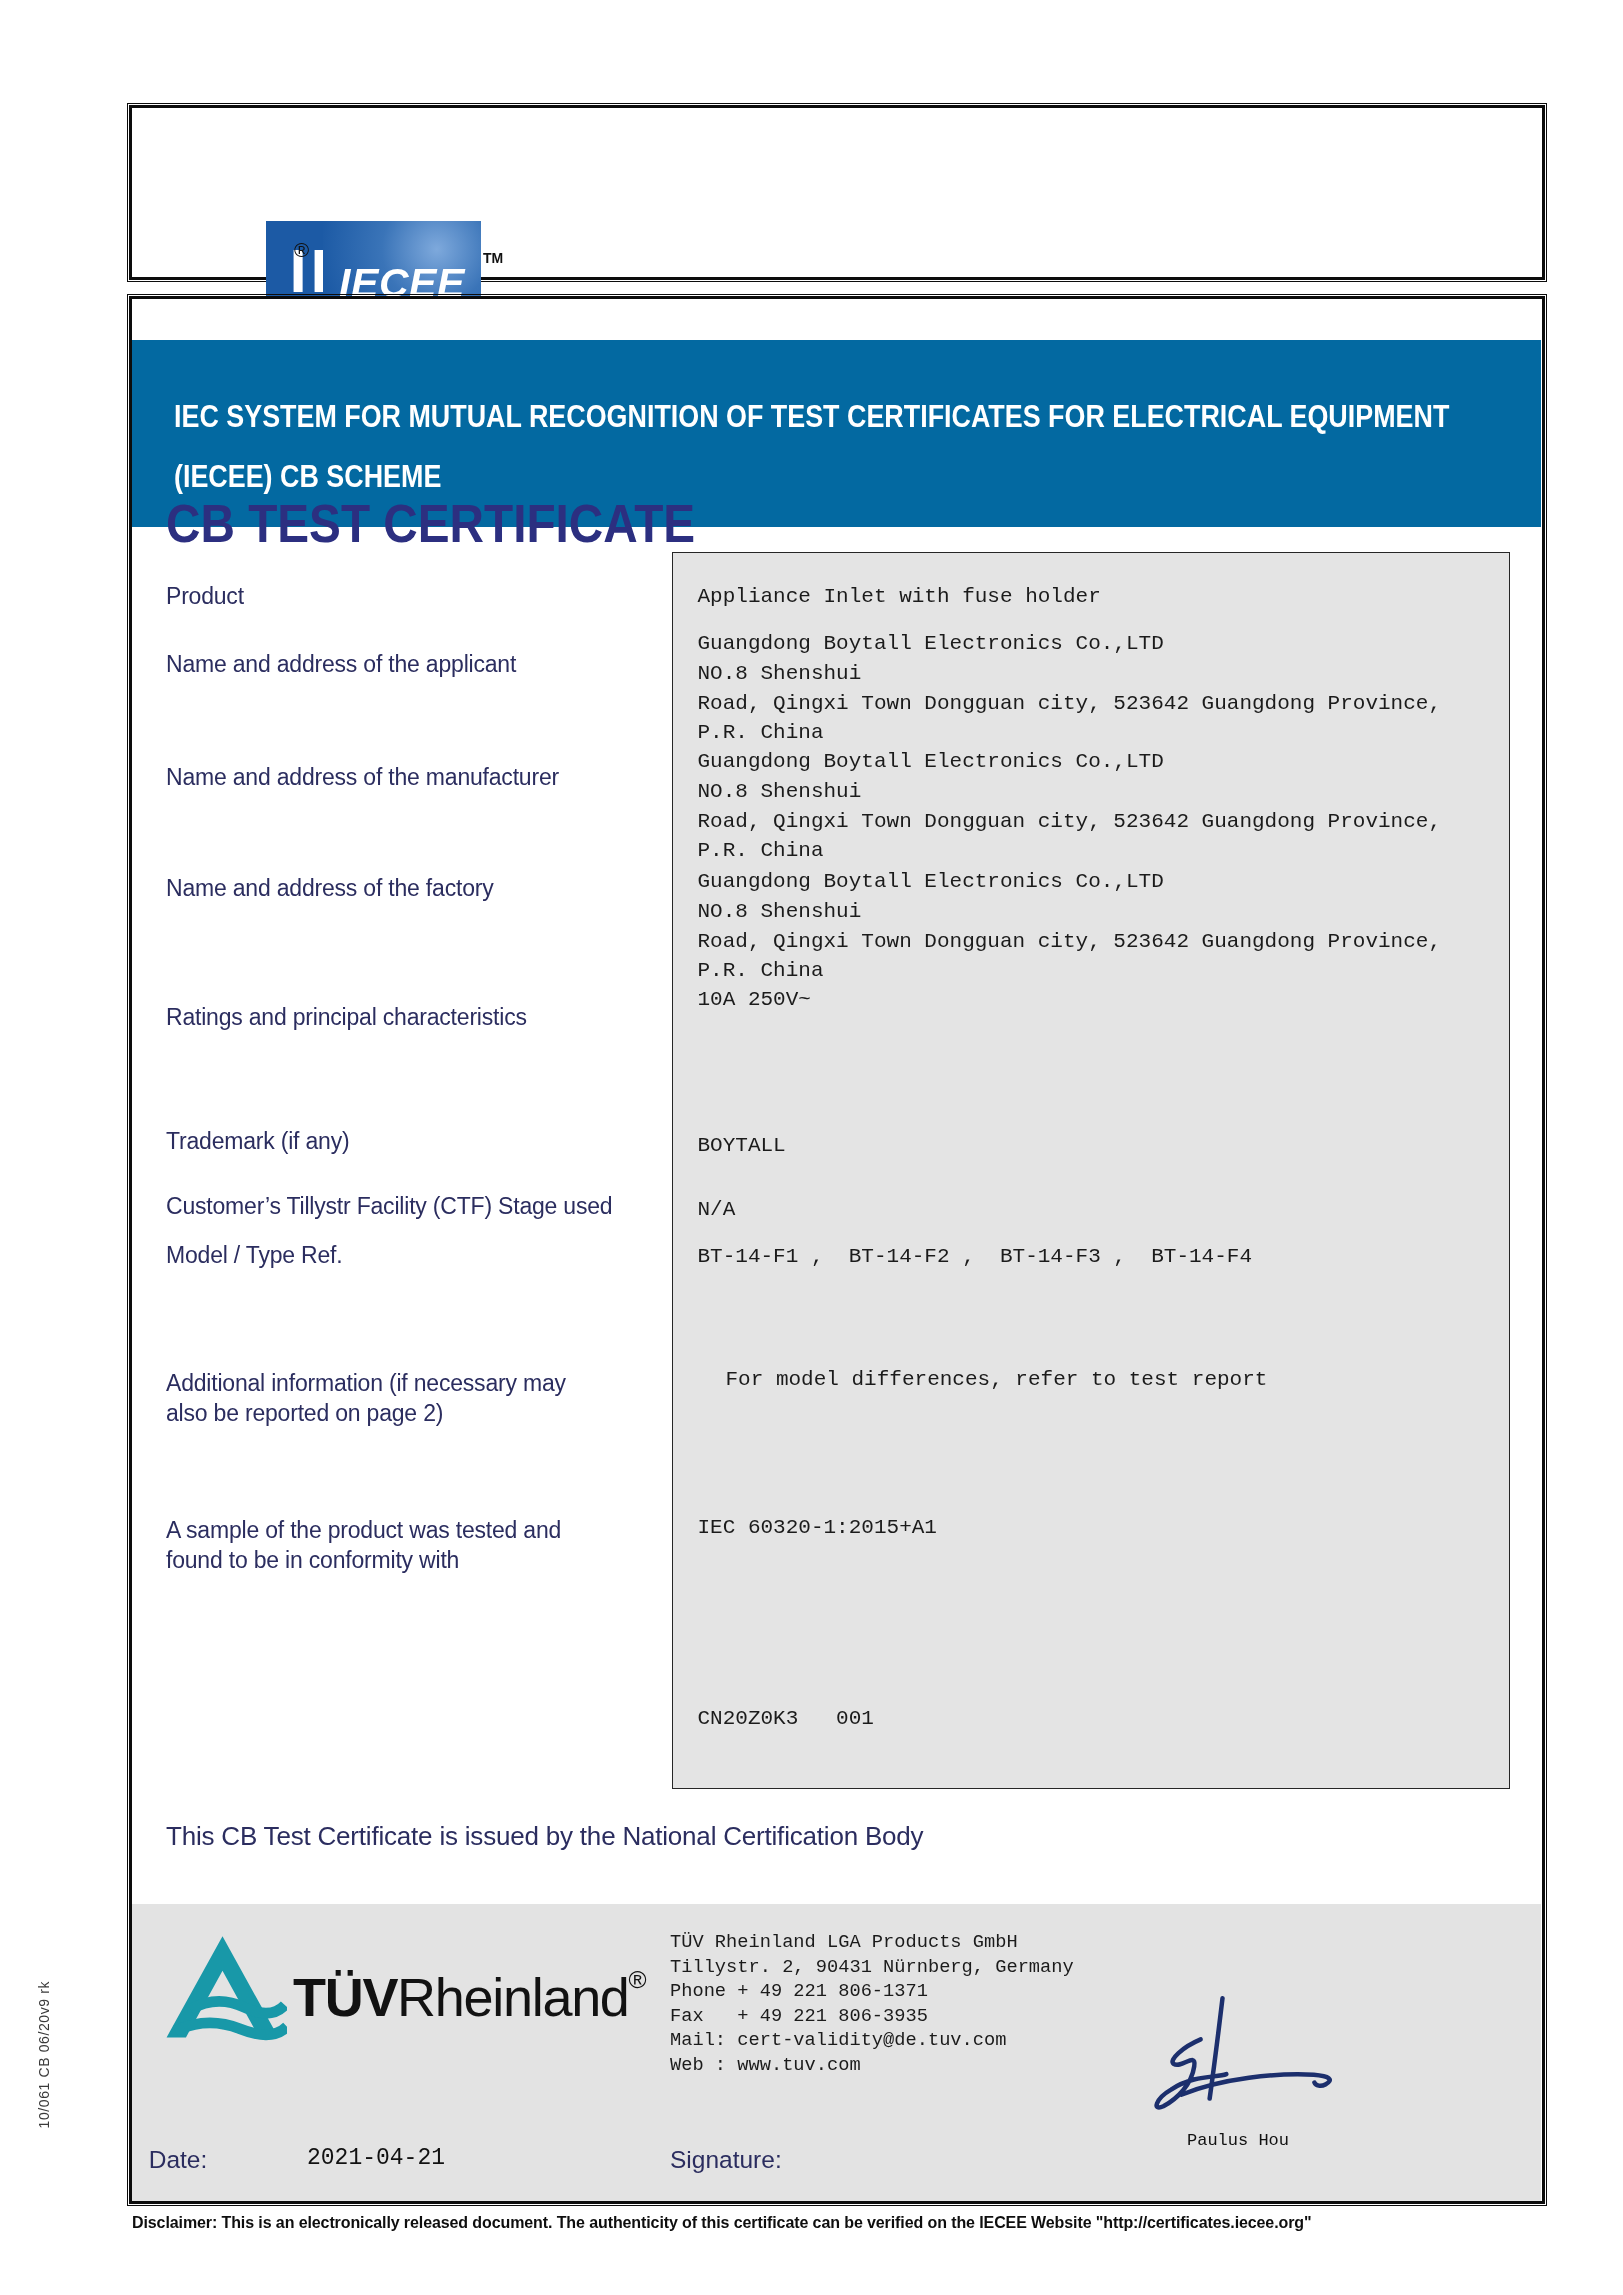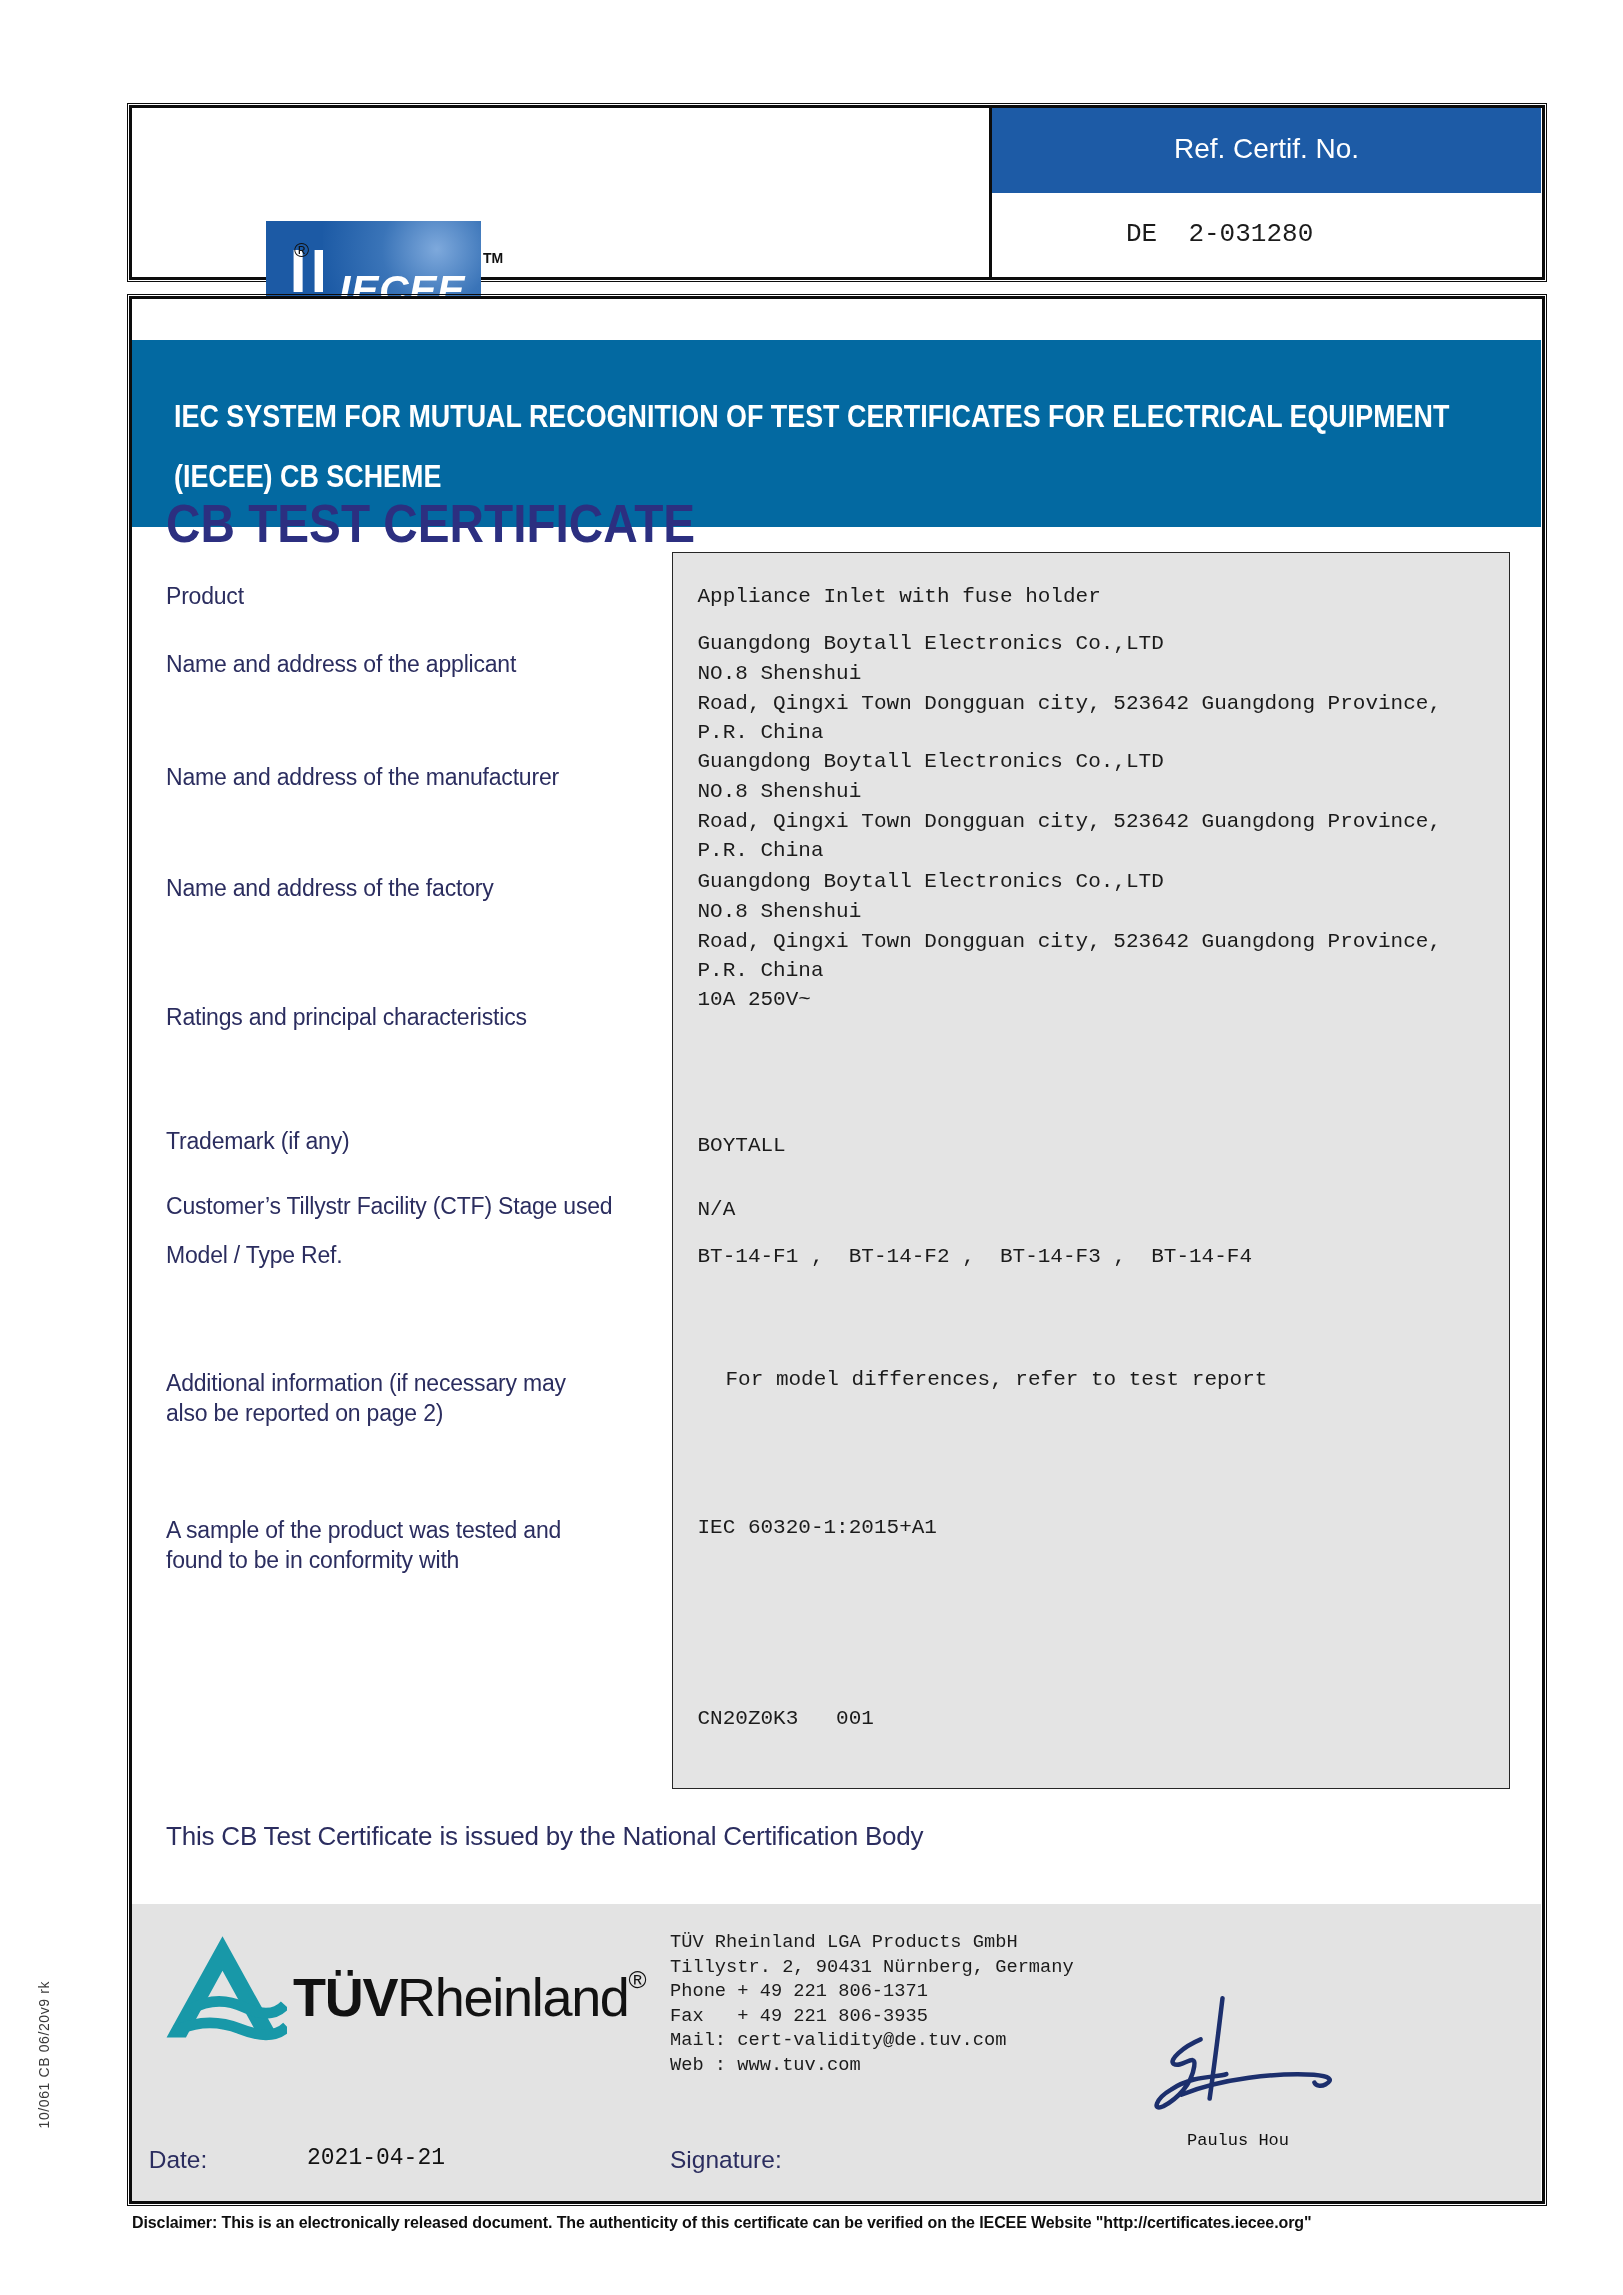--- a/index.html
+++ b/index.html
@@ -13,21 +13,21 @@
 
   
   .iec-box{position:absolute;left:134px;top:113px;width:162px;height:157px;background:#1c5aa5;}
   .iec-word{position:absolute;left:0;right:0;top:14px;text-align:center;color:#fff;
             font-weight:bold;font-size:62px;letter-spacing:3.9px;}
   .iec-lines{position:absolute;left:13px;top:108px;width:120px;}
   .iec-lines .bar{height:5.1px;background:#fff;margin-bottom:5.1px;}
   .iec-dot{position:absolute;left:126px;top:116px;width:22px;height:22px;border-radius:50%;background:#fff;}
   .iecee-box{position:absolute;left:325px;top:113px;width:158px;height:157px;
              background:radial-gradient(circle at 72% 18%, #7ea9dc 0%, #3a74b8 32%, #1c5aa5 68%);}
-  .iecee-word{position:absolute;left:0;right:0;top:46px;text-align:center;color:#fff;
+  .iecee-word{position:absolute;left:0;right:0;top:39px;text-align:center;color:#fff;
               font-weight:bold;font-style:italic;font-size:41px;letter-spacing:0.6px;}
   .iecee-lines{position:absolute;right:10.3px;top:111px;width:88px;}
   .iecee-lines .bar{height:5.1px;background:#fff;margin-bottom:5.1px;}
   .reg-mark{position:absolute;left:296px;top:243px;font-size:20.6px;color:#111;}
   .tm-mark{position:absolute;left:485px;top:255px;font-size:14px;color:#111;font-weight:bold;}
 
   
   .ref-box{position:absolute;left:989px;top:108px;width:552px;height:169px;border-left:3.2px solid #0c0c0c;box-sizing:border-box;background:#fff;}
   .ref-head{position:absolute;left:0;top:0;right:0;height:85px;background:#1d5ba6;color:#fff;
             font-size:28px;text-align:center;line-height:82px;}
@@ -96,24 +96,20 @@
       <div class="iecee-lines">
         <div class="bar"></div>
           <div class="bar"></div>
           <div class="bar"></div>
       </div>
     </div>
 
     <div class="reg-mark" style="left:162px;top:130px;">®</div>
     <div class="tm-mark" style="left:351px;top:142px;">TM</div>
 
-    <div class="ref-box" style="left:857px;top:0;height:169px;">
-      <div class="ref-head">Ref. Certif. No.</div>
-      <div class="ref-val">DE  2-031280</div>
-    </div>
   </div>
 
   <div class="frame main-frame"></div>
 
   <div class="banner">
     <span class="bline">IEC SYSTEM FOR MUTUAL RECOGNITION OF TEST CERTIFICATES FOR ELECTRICAL EQUIPMENT</span>
     <span class="bline">(IECEE) CB SCHEME</span>
   </div>
 
   <div class="doc-title">CB TEST CERTIFICATE</div>

